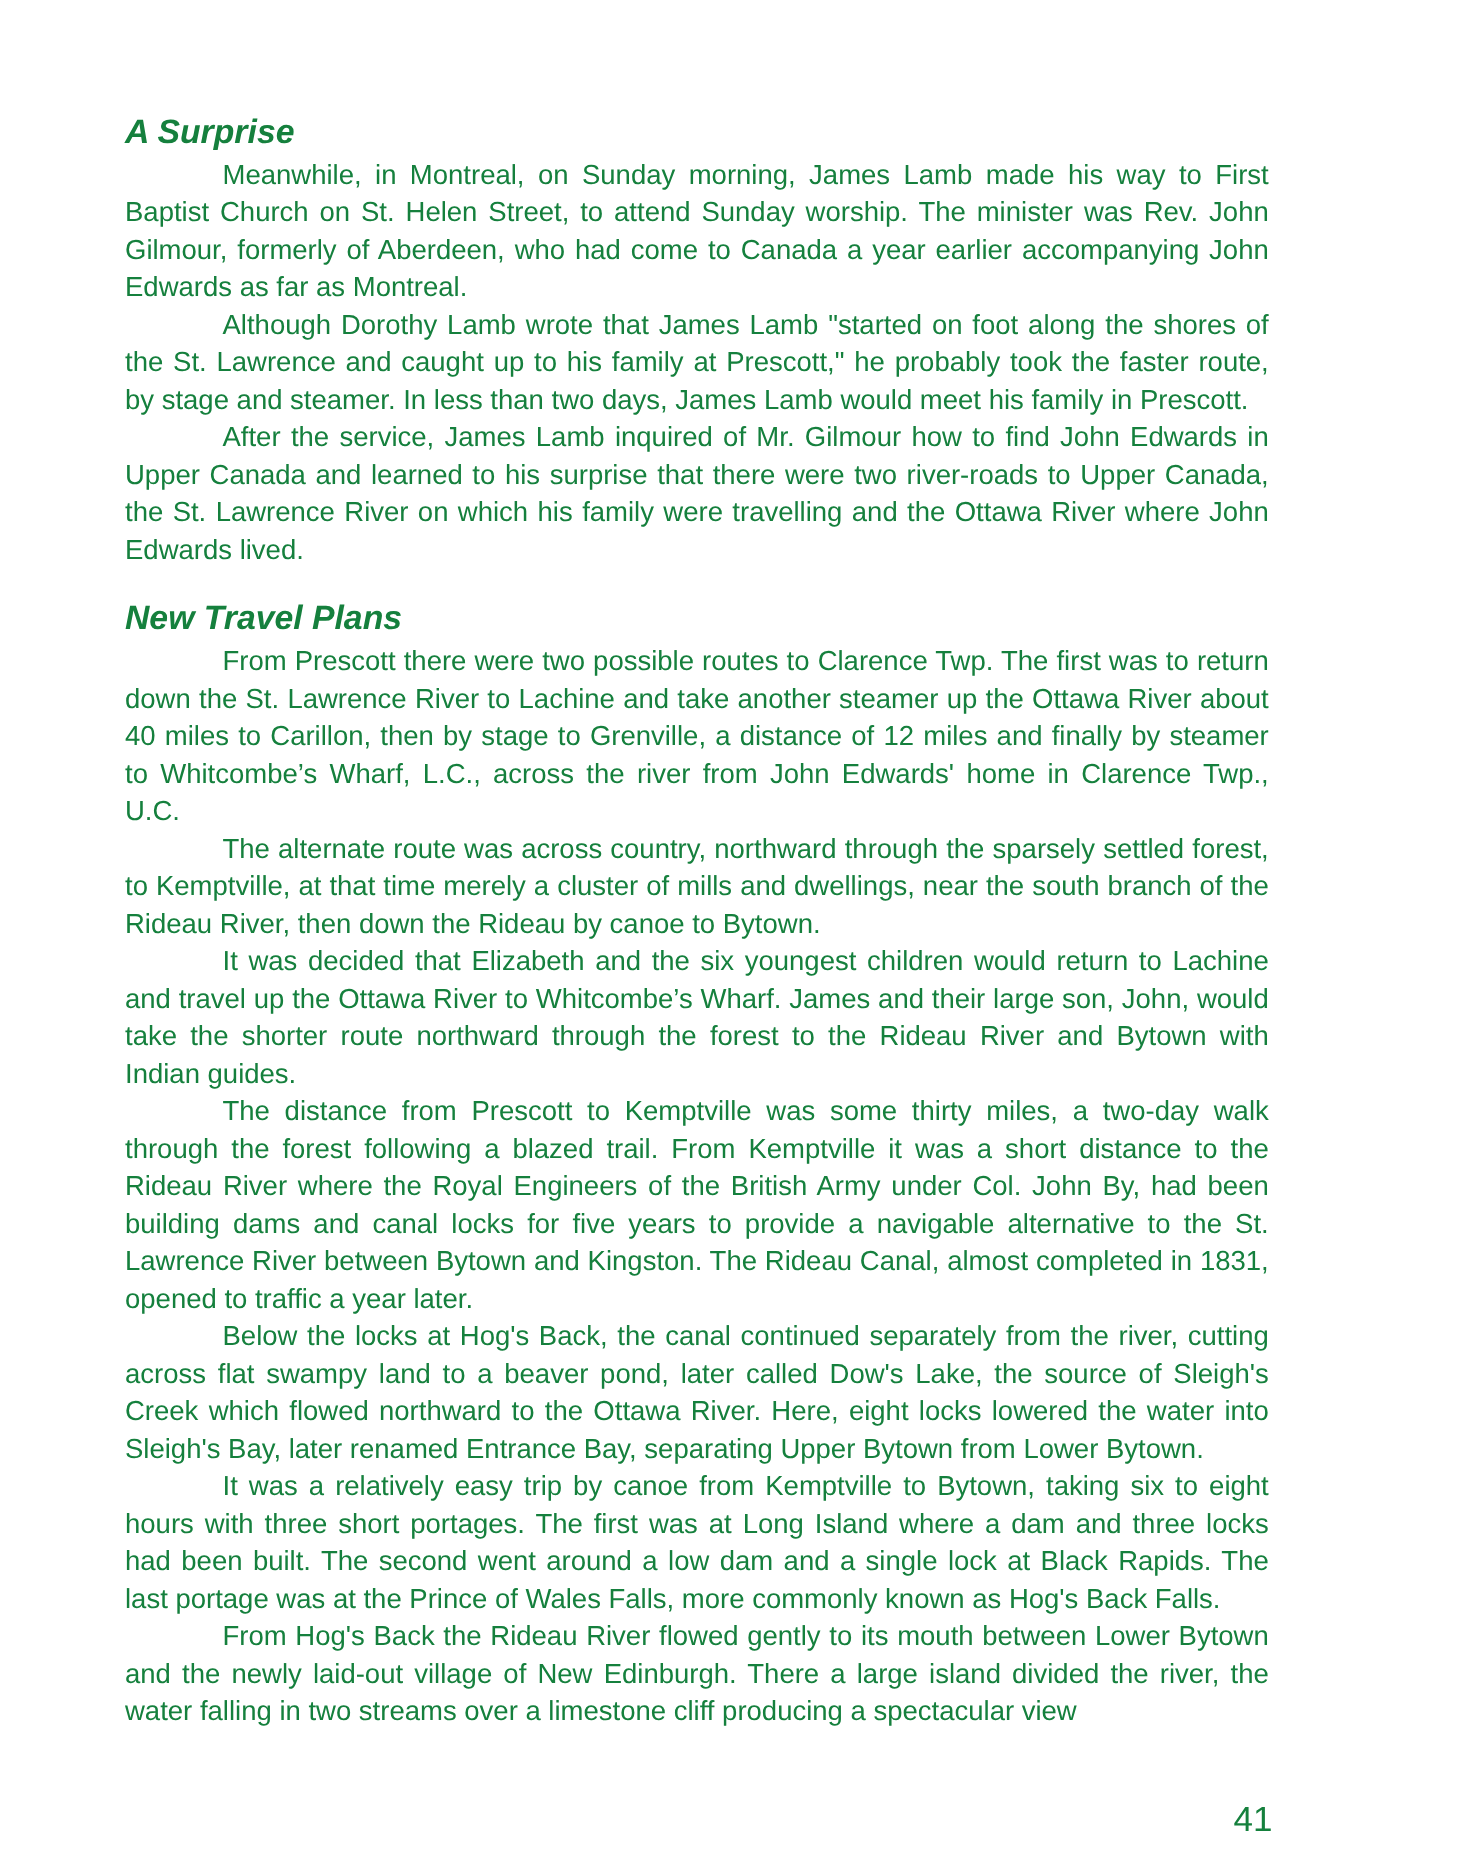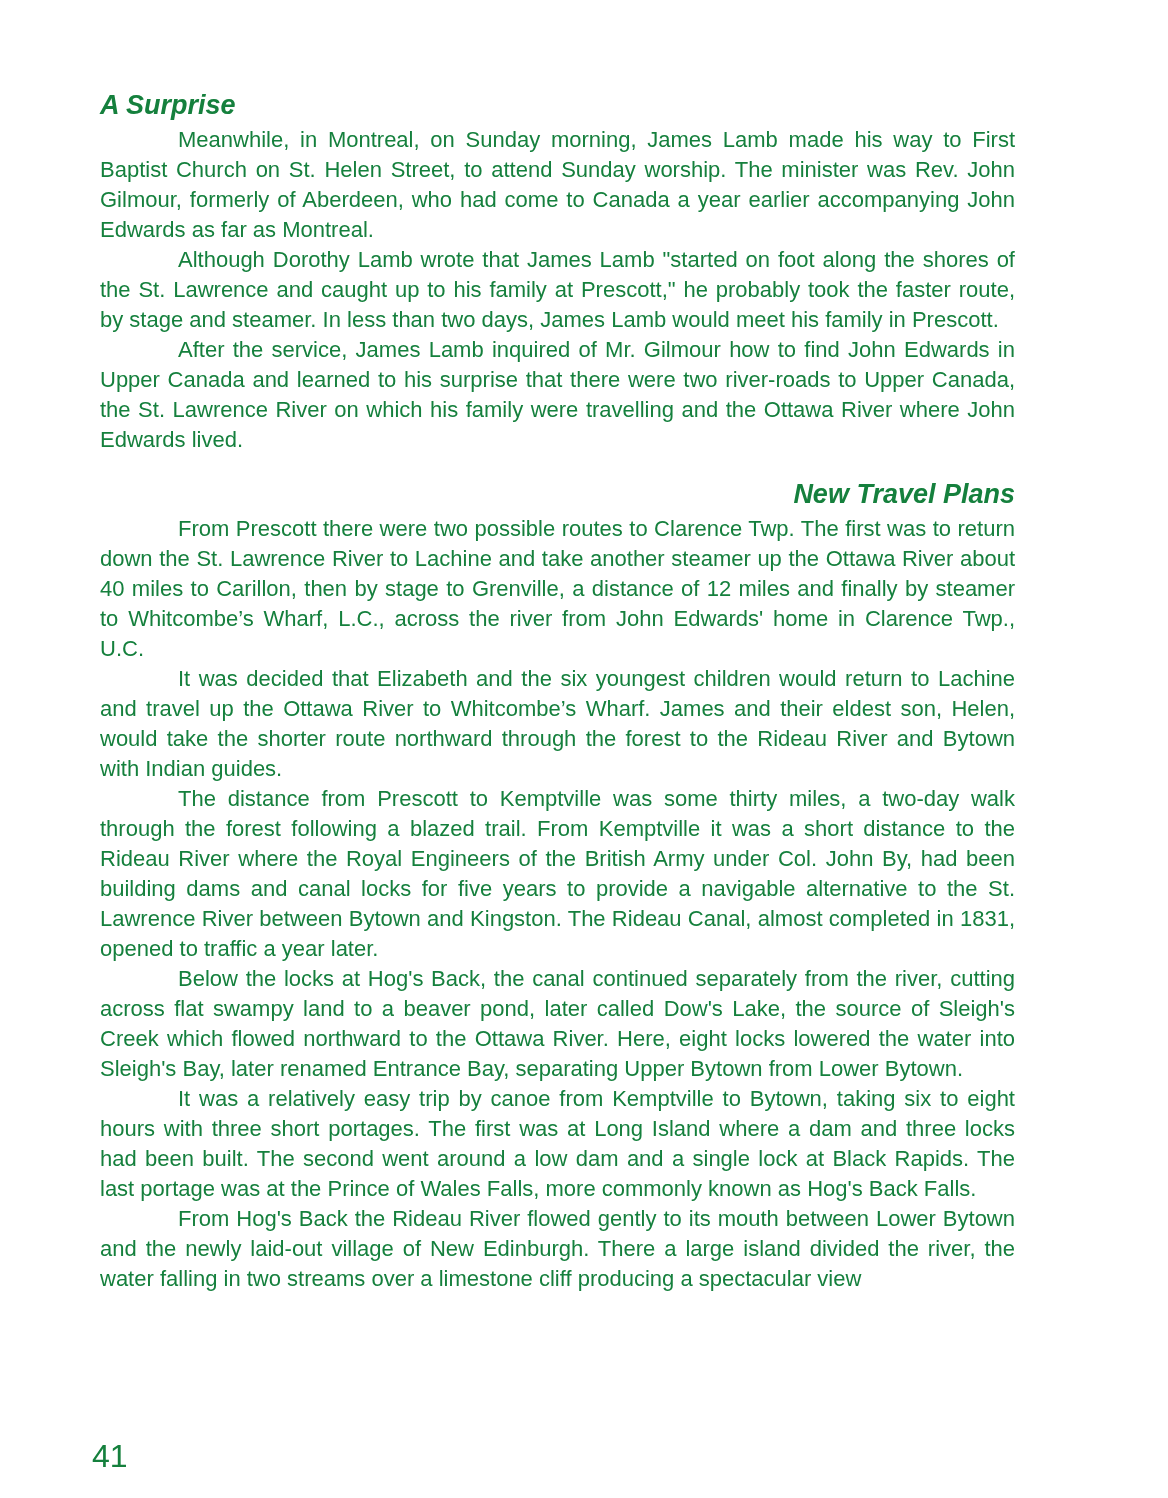--- a/index.html
+++ b/index.html
@@ -24,56 +24,56 @@
   }
   .heading {
     margin: 0 0 5px 0;
     font-size: 27px;
     line-height: 30px;
     font-weight: bold;
     font-style: italic;
   }
   .section-gap {
     margin-top: 24px;
-    text-align: right;
   }
   .para {
     margin: 0;
     font-size: 22px;
     line-height: 30px;
     text-align: justify;
     text-indent: 78px;
   }
   .page-number {
     position: absolute;
     top: 1440px;
-    left: 92px;
+    left: 118px;
     width: 900px;
-    text-align: left;
-    font-size: 32px;
+    text-align: right;
+    font-size: 28px;
     line-height: 32px;
   }
 </style>
 </head>
 <body>
 
 <div class="page">
   <div class="content">
 
     <section>
       <h2 class="heading">A Surprise</h2>
       <p class="para">Meanwhile, in Montreal, on Sunday morning, James Lamb made his way to First Baptist Church on St. Helen Street, to attend Sunday worship.  The minister was Rev. John Gilmour, formerly of Aberdeen, who had come to Canada a year earlier accompanying John Edwards as far as Montreal.</p>
       <p class="para">Although Dorothy Lamb wrote that James Lamb "started on foot along the shores of the St. Lawrence and caught up to his family at Prescott," he probably took the faster route, by stage and steamer.  In less than two days, James Lamb would meet his family in Prescott.</p>
       <p class="para">After the service, James Lamb inquired of Mr. Gilmour how to find John Edwards in Upper Canada and learned to his surprise that there were two river-roads to Upper Canada, the St. Lawrence River on which his family were travelling and the Ottawa River where John Edwards lived.</p>
     </section>
 
     <section>
       <h2 class="heading section-gap">New Travel Plans</h2>
       <p class="para">From Prescott there were two possible routes to Clarence Twp.  The first was to return down the St. Lawrence River to Lachine and take another steamer up the Ottawa River about 40 miles to Carillon, then by stage to Grenville, a distance of 12 miles and finally by steamer to Whitcombe’s Wharf, L.C., across the river from John Edwards' home in Clarence Twp., U.C.</p>
-      <p class="para">It was decided that Elizabeth and the six youngest children would return to Lachine and travel up the Ottawa River to Whitcombe’s Wharf.  James and their eldest son, Helen, would take the shorter route northward through the forest to the Rideau River and Bytown with Indian guides.</p>
+      <p class="para">The alternate route was across country, northward through the sparsely settled forest, to Kemptville, at that time merely a cluster of mills and dwellings, near the south branch of the Rideau River, then down the Rideau by canoe to Bytown.</p>
+      <p class="para">It was decided that Elizabeth and the six youngest children would return to Lachine and travel up the Ottawa River to Whitcombe’s Wharf.  James and their large son, John, would take the shorter route northward through the forest to the Rideau River and Bytown with Indian guides.</p>
       <p class="para">The distance from Prescott to Kemptville was some thirty miles, a two-day walk through the forest following a blazed trail. From Kemptville it was a short distance to the Rideau River where the Royal Engineers of the British Army under Col. John By, had been building dams and canal locks for five years to provide a navigable alternative to the St. Lawrence River between Bytown and Kingston. The Rideau Canal, almost completed in 1831, opened to traffic a year later.</p>
       <p class="para">Below the locks at Hog's Back, the canal continued separately from the river, cutting across flat swampy land to a beaver pond, later called Dow's Lake, the source of Sleigh's Creek which flowed northward to the Ottawa River.  Here, eight locks lowered the water into Sleigh's Bay, later renamed Entrance Bay, separating Upper Bytown from Lower Bytown.</p>
       <p class="para">It was a relatively easy trip by canoe from Kemptville to Bytown, taking six to eight hours with three short portages.  The first was at Long Island where a dam and three locks had been built.  The second went around a low dam and a single lock at Black Rapids.  The last portage was at the Prince of Wales Falls, more commonly known as Hog's Back Falls.</p>
       <p class="para">From Hog's Back the Rideau River flowed gently to its mouth between Lower Bytown and the newly laid-out village of New Edinburgh. There a large island divided the river, the water falling in two streams over a limestone cliff producing a spectacular view</p>
     </section>
 
   </div>
 
   <div class="page-number">41</div>
 </div>

